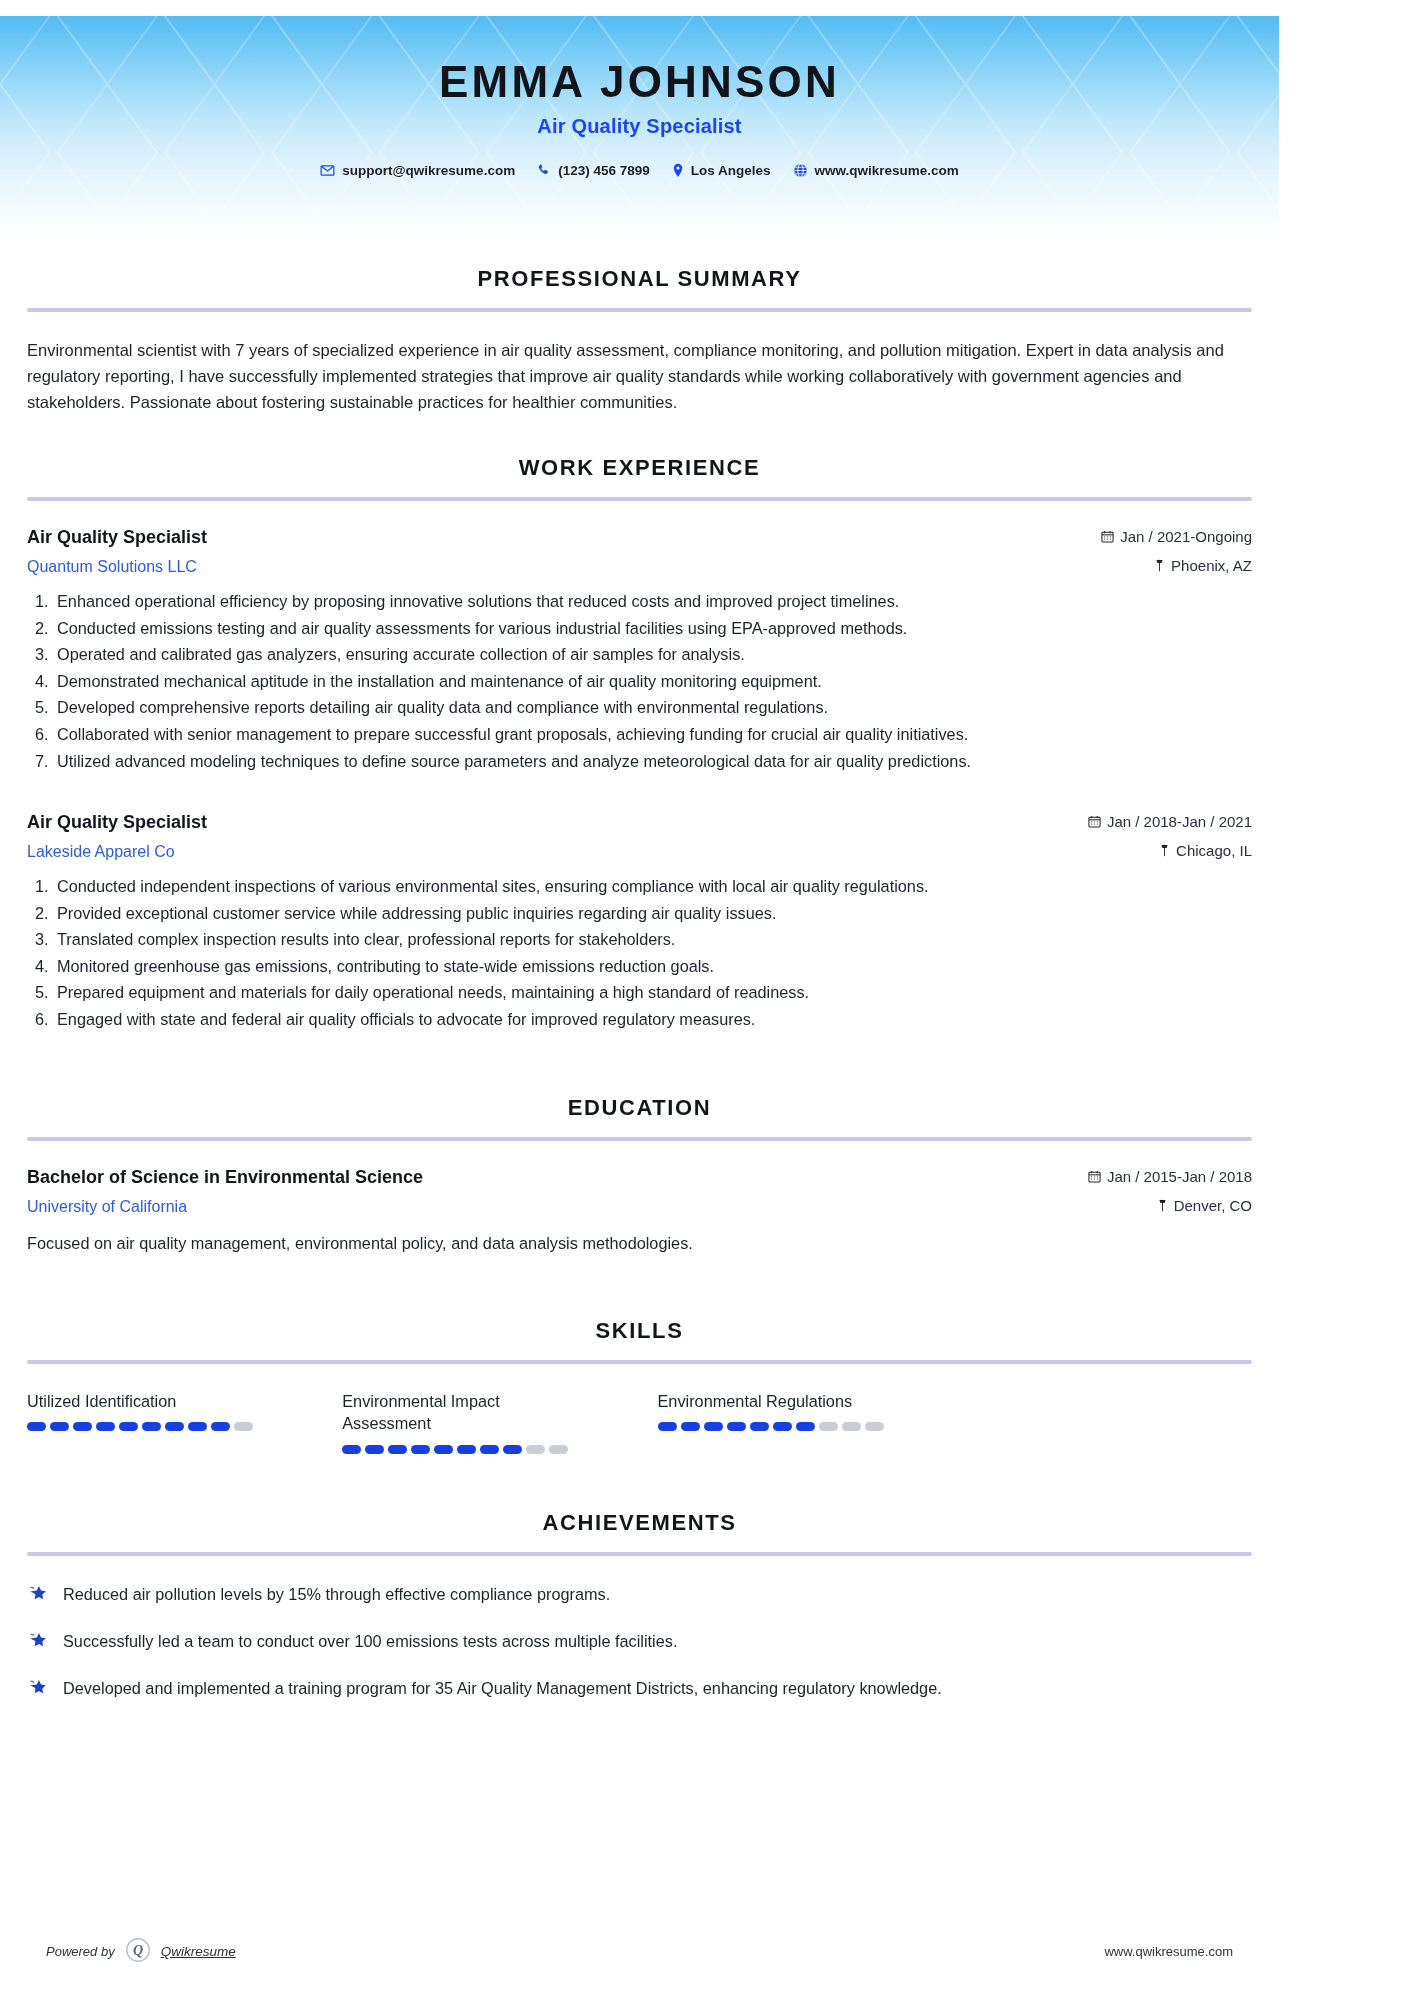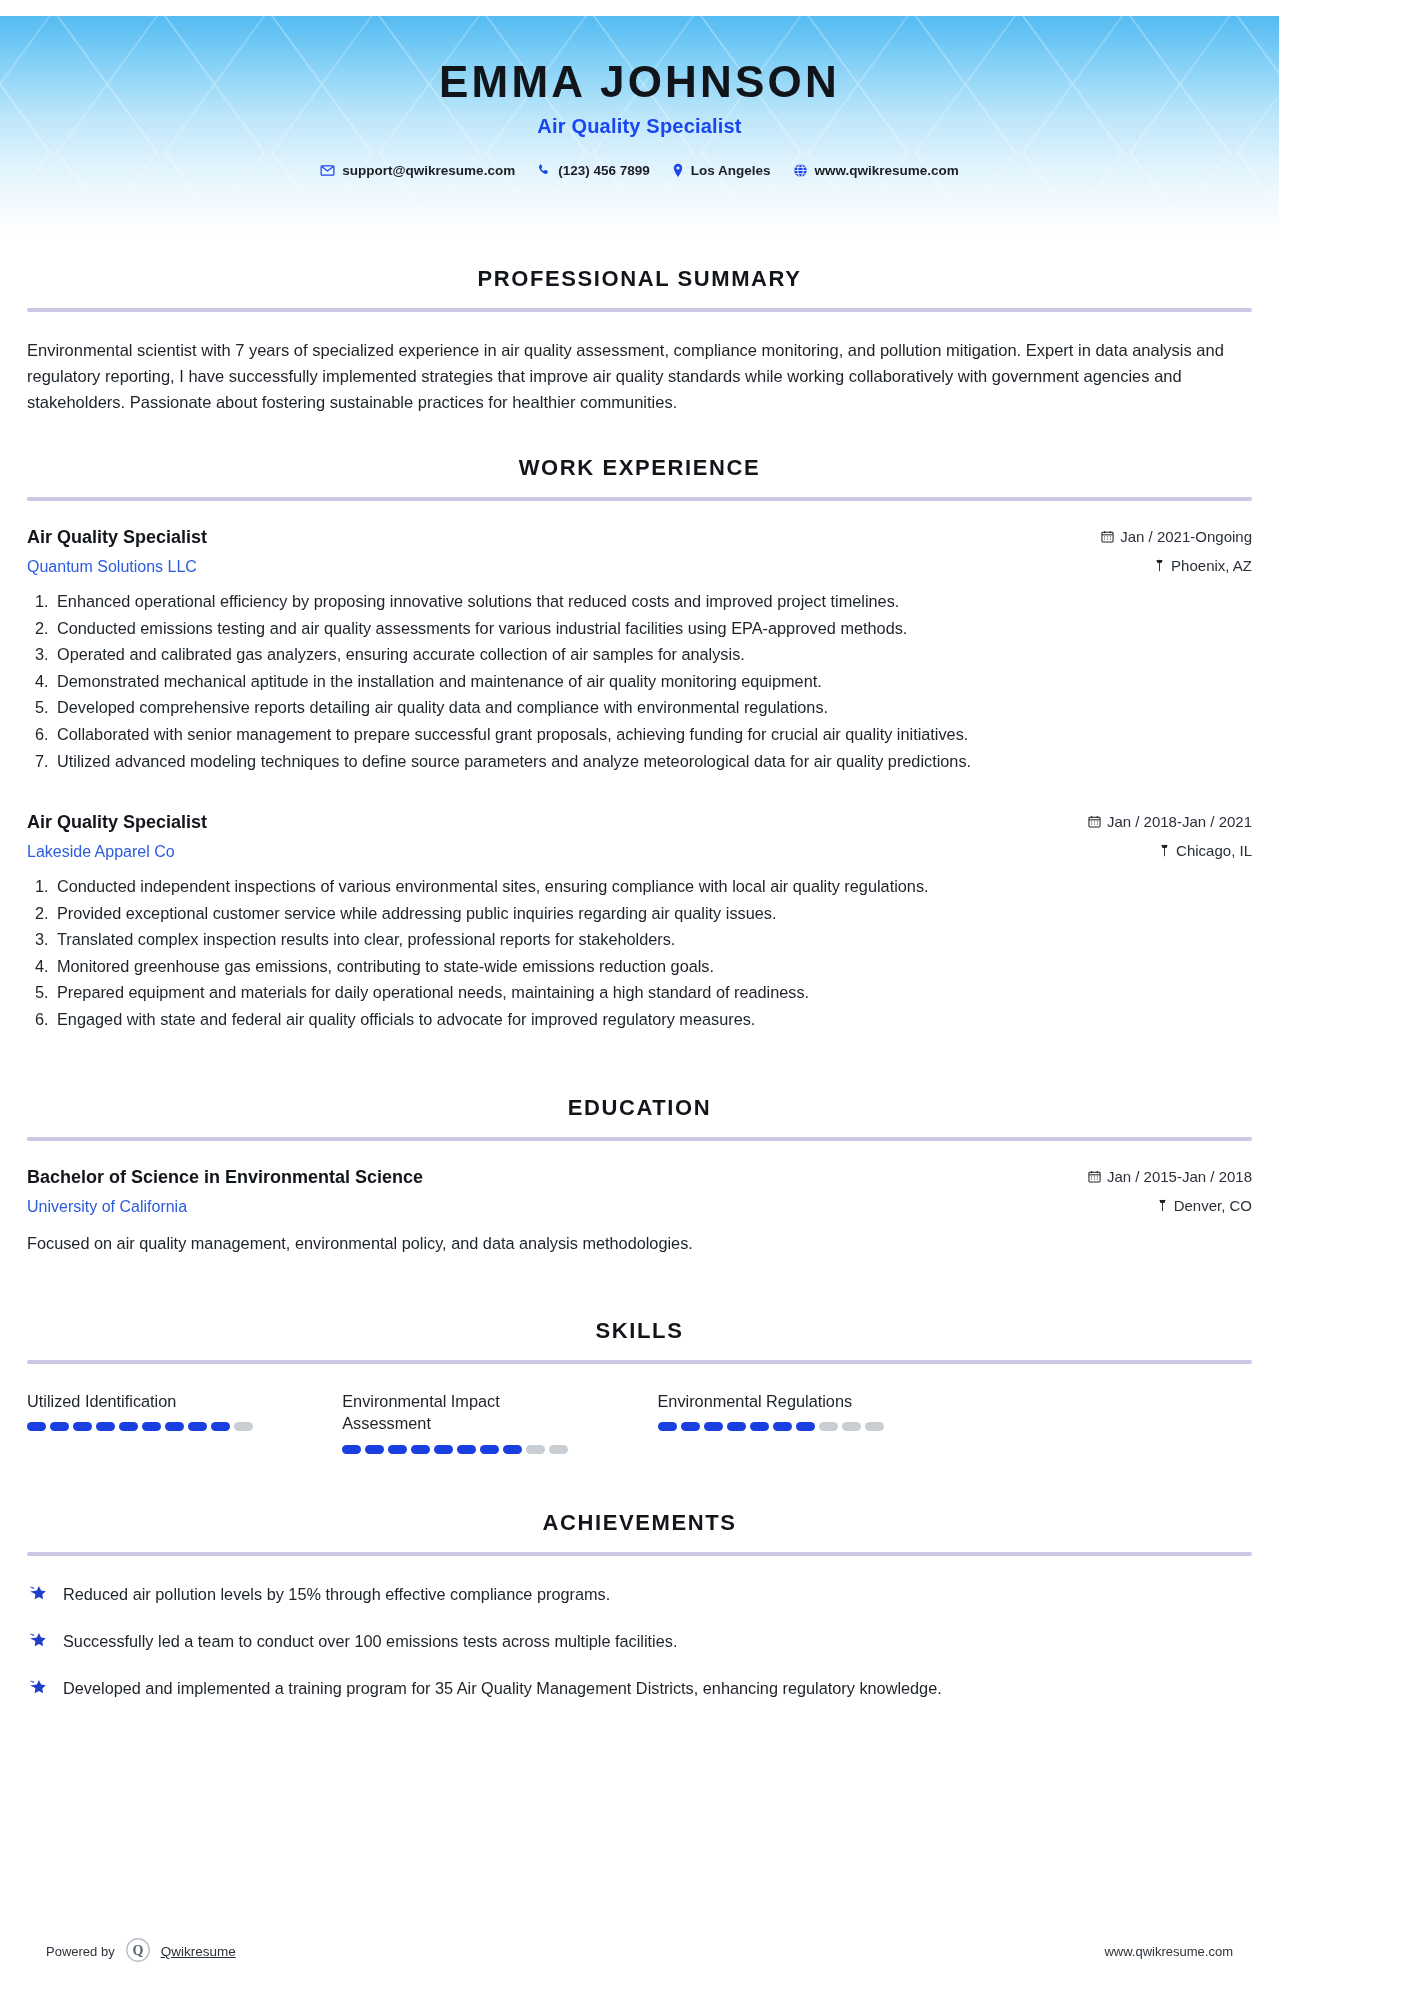--- a/index.html
+++ b/index.html
@@ -217,20 +217,21 @@
     display: flex;
     justify-content: space-between;
     align-items: center;
   }
   .powered {
     display: inline-flex;
     align-items: center;
     gap: 10px;
     font-size: 13px;
     color: #2c333b;
+    font-style: italic;
   }
   .brand-link {
     font-size: 13.5px;
     color: #2a3039;
     text-decoration: underline;
   }
   .footer-url { font-size: 13px; color: #2c333b; }
 </style>
 </head>
 <body>

